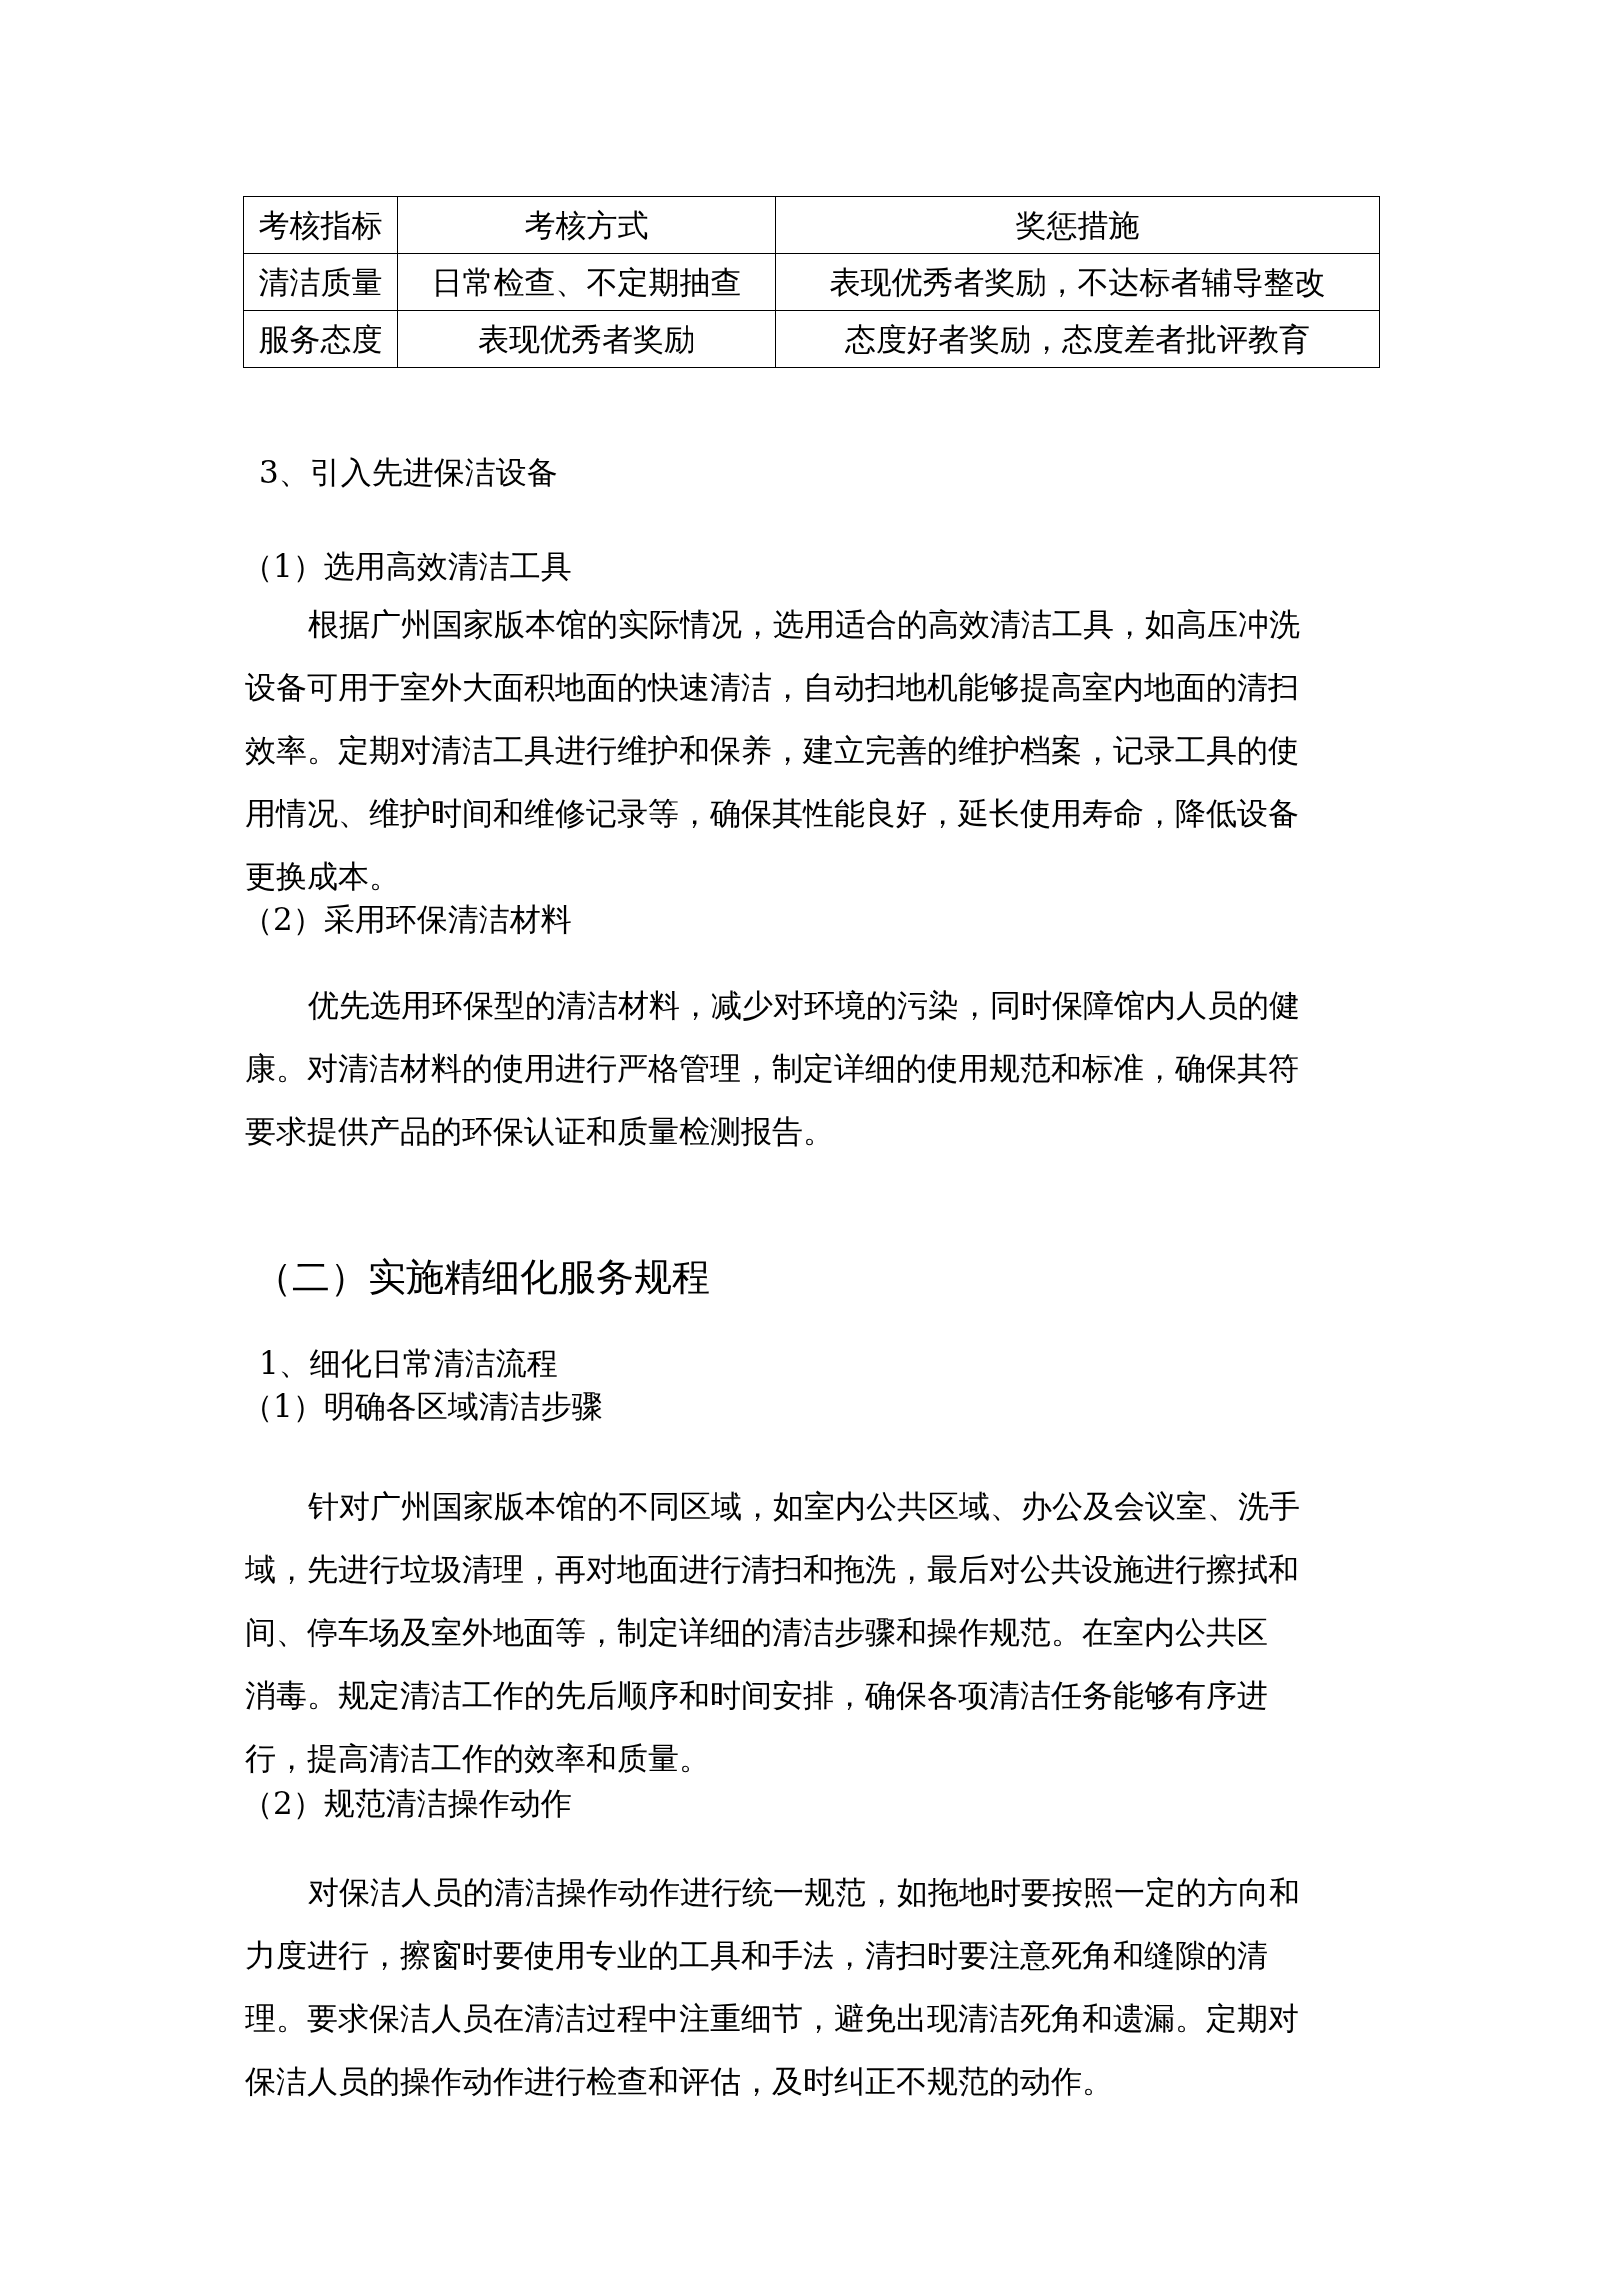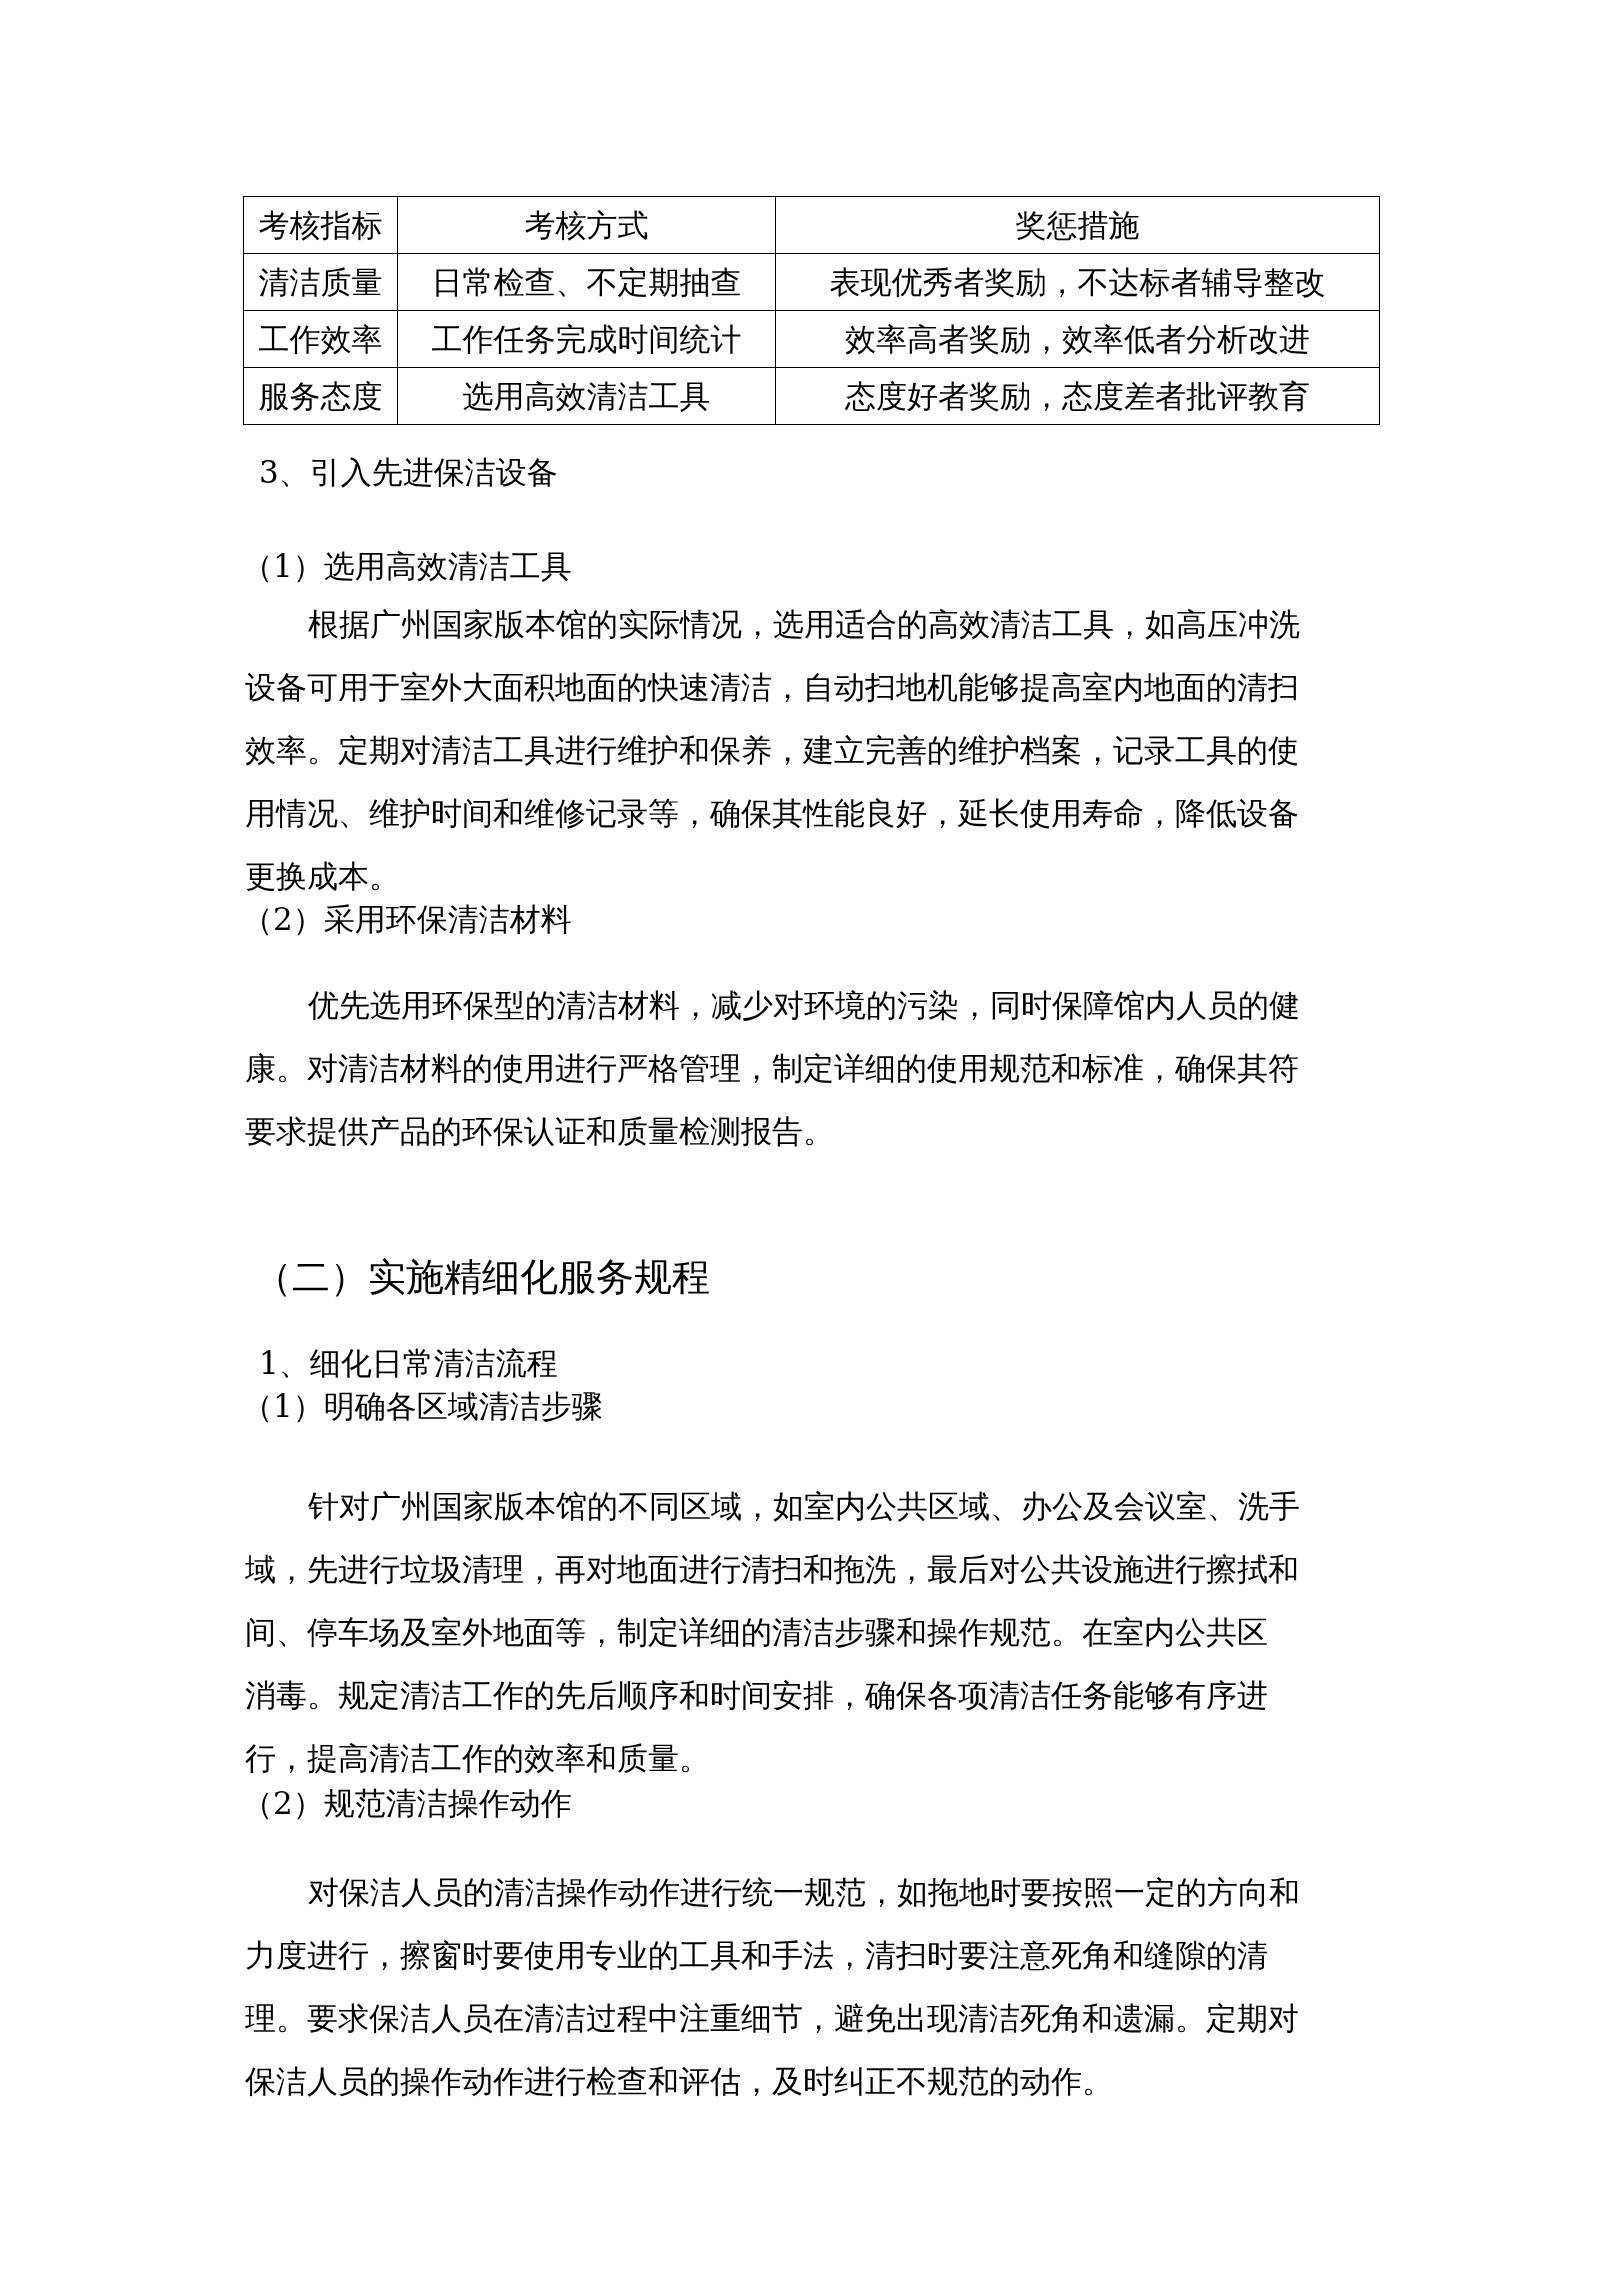--- a/index.html
+++ b/index.html
@@ -51,27 +51,22 @@
       <td>考核指标</td>
       <td>考核方式</td>
       <td>奖惩措施</td>
     </tr>
     <tr>
       <td>清洁质量</td>
       <td>日常检查、不定期抽查</td>
       <td>表现优秀者奖励，不达标者辅导整改</td>
     </tr>
     <tr>
-      <td>工作效率</td>
-      <td>工作任务完成时间统计</td>
-      <td>效率高者奖励，效率低者分析改进</td>
-    </tr>
-    <tr>
       <td>服务态度</td>
-      <td>选用高效清洁工具</td>
+      <td>表现优秀者奖励</td>
       <td>态度好者奖励，态度差者批评教育</td>
     </tr>
   </tbody>
     </table>
 
   <div class="line" style="top:454px;">3、引入先进保洁设备</div>
   <div class="line sub" style="top:516px;margin-top:32px;">（1）选用高效清洁工具</div>
 
   <div class="para" style="top:584px;">
     <span class="pl first">根据广州国家版本馆的实际情况，选用适合的高效清洁工具，如高压冲洗</span>

